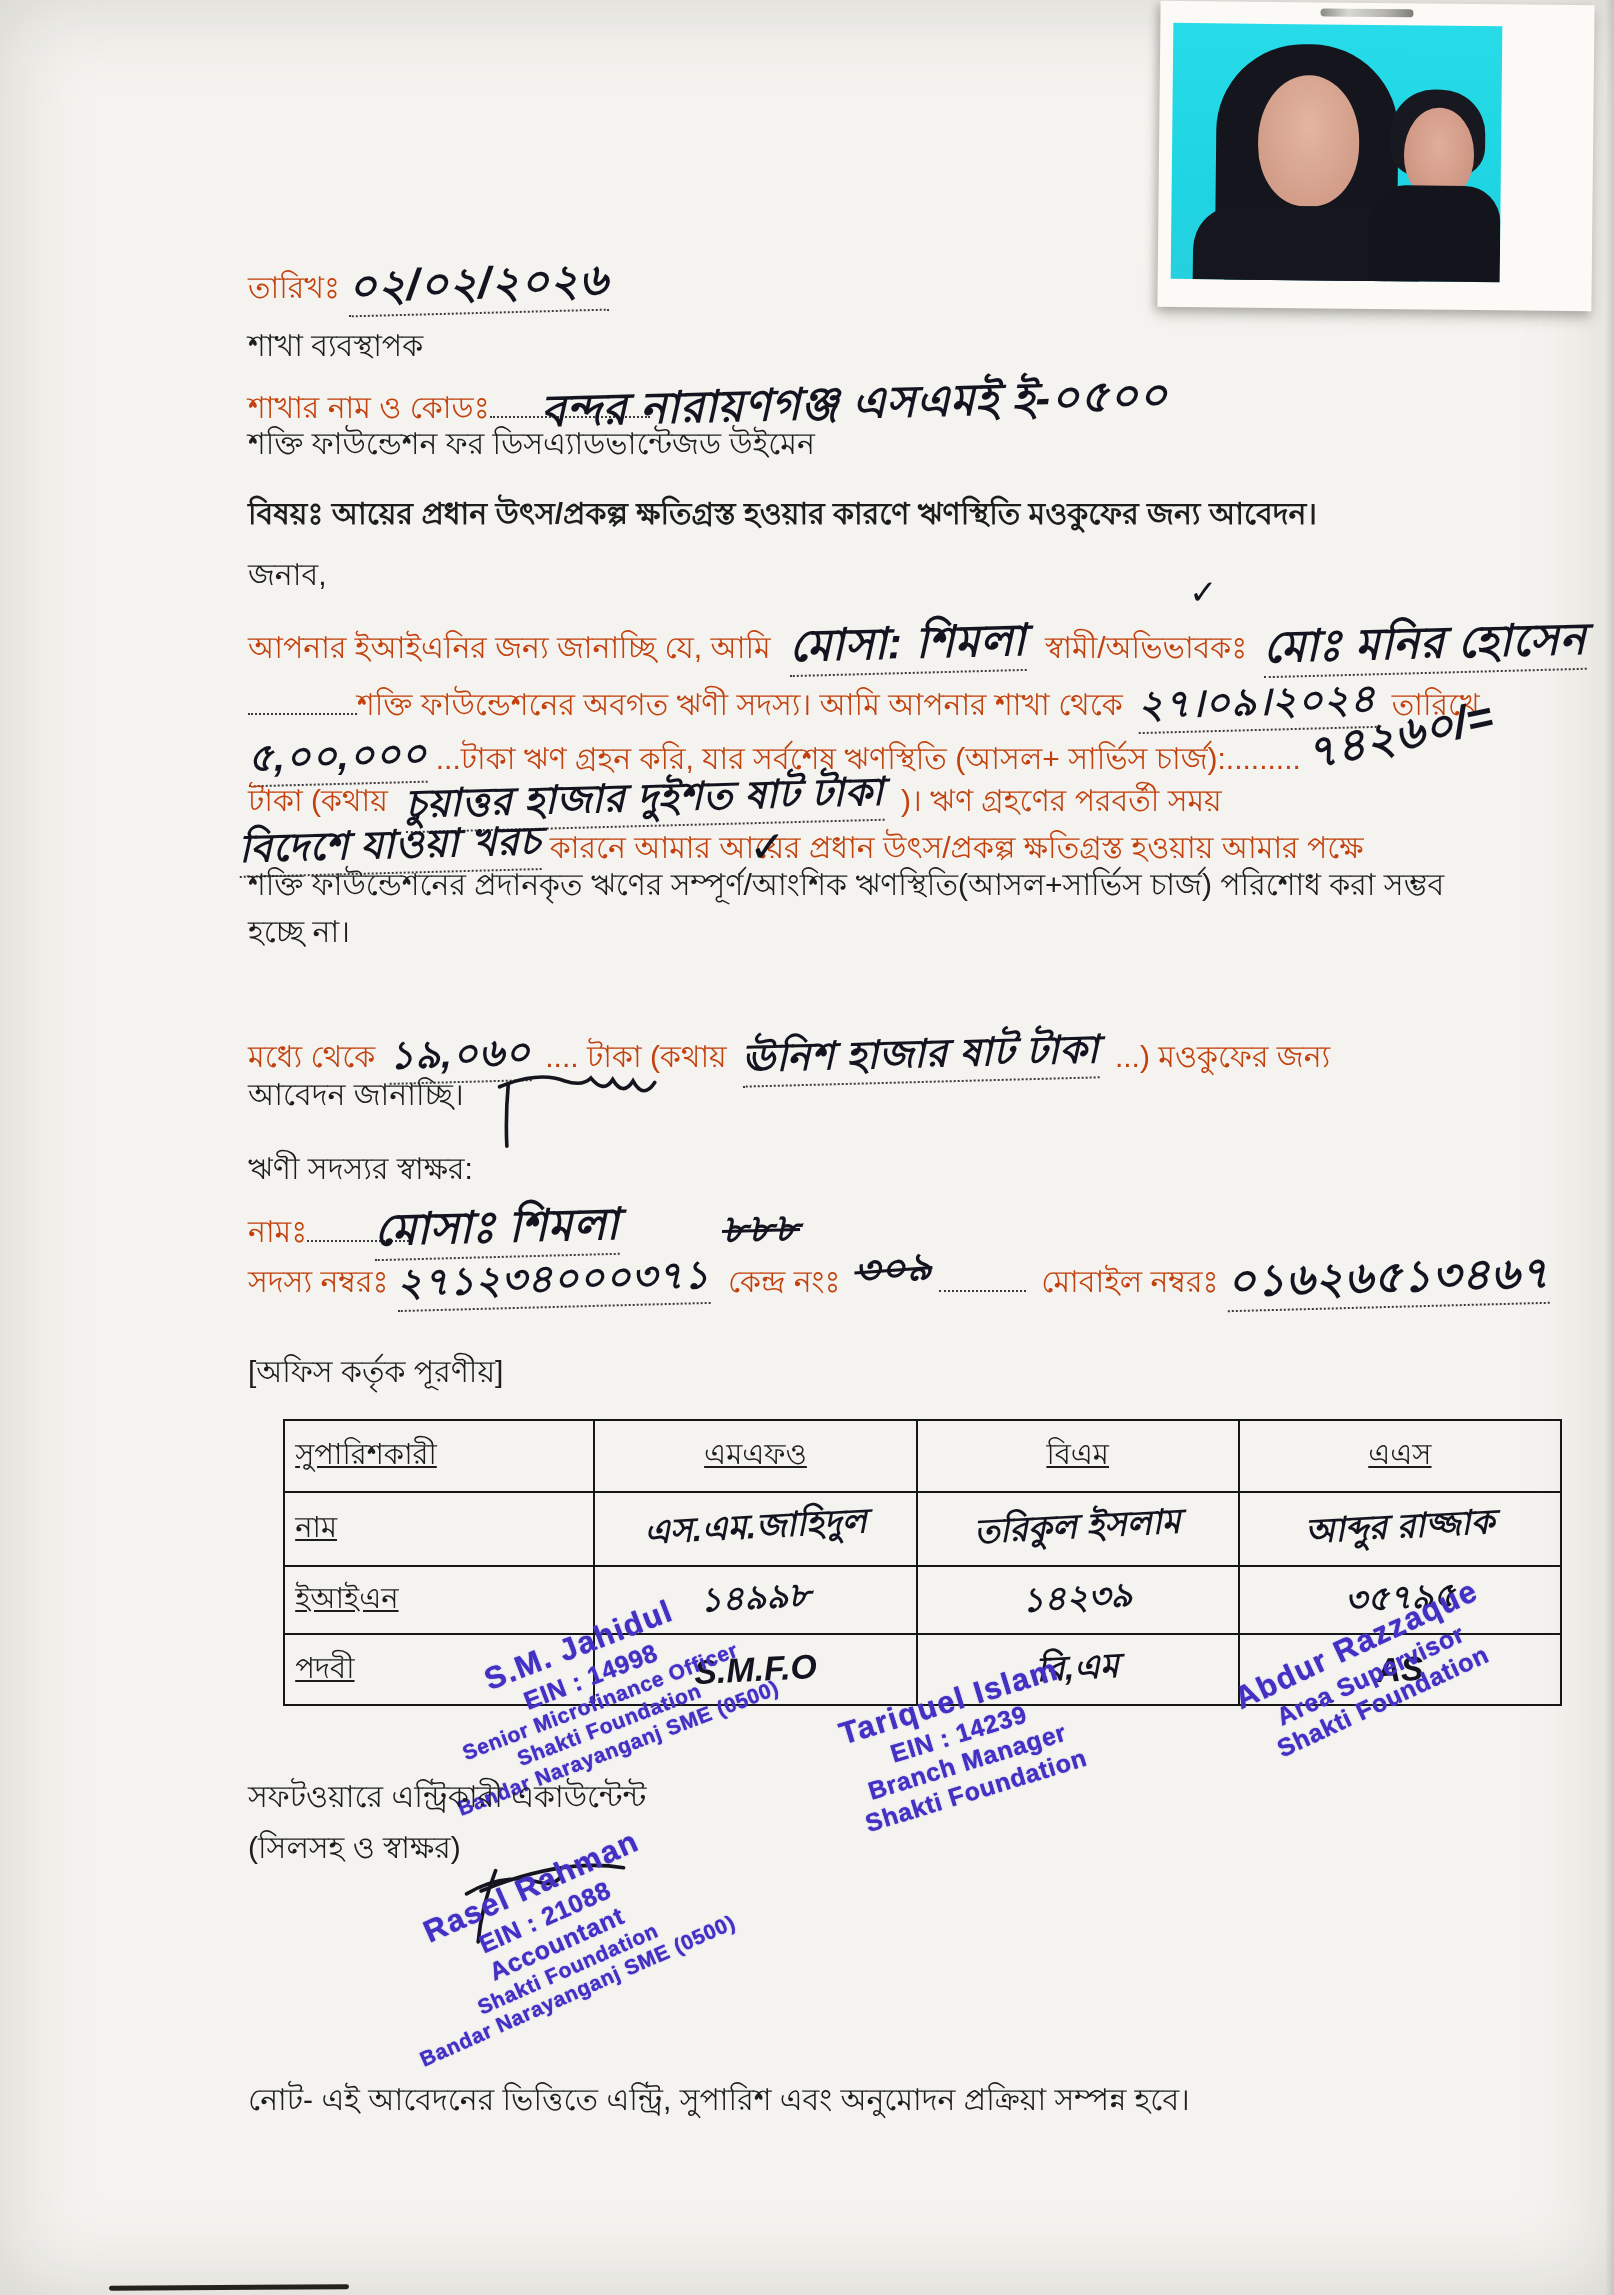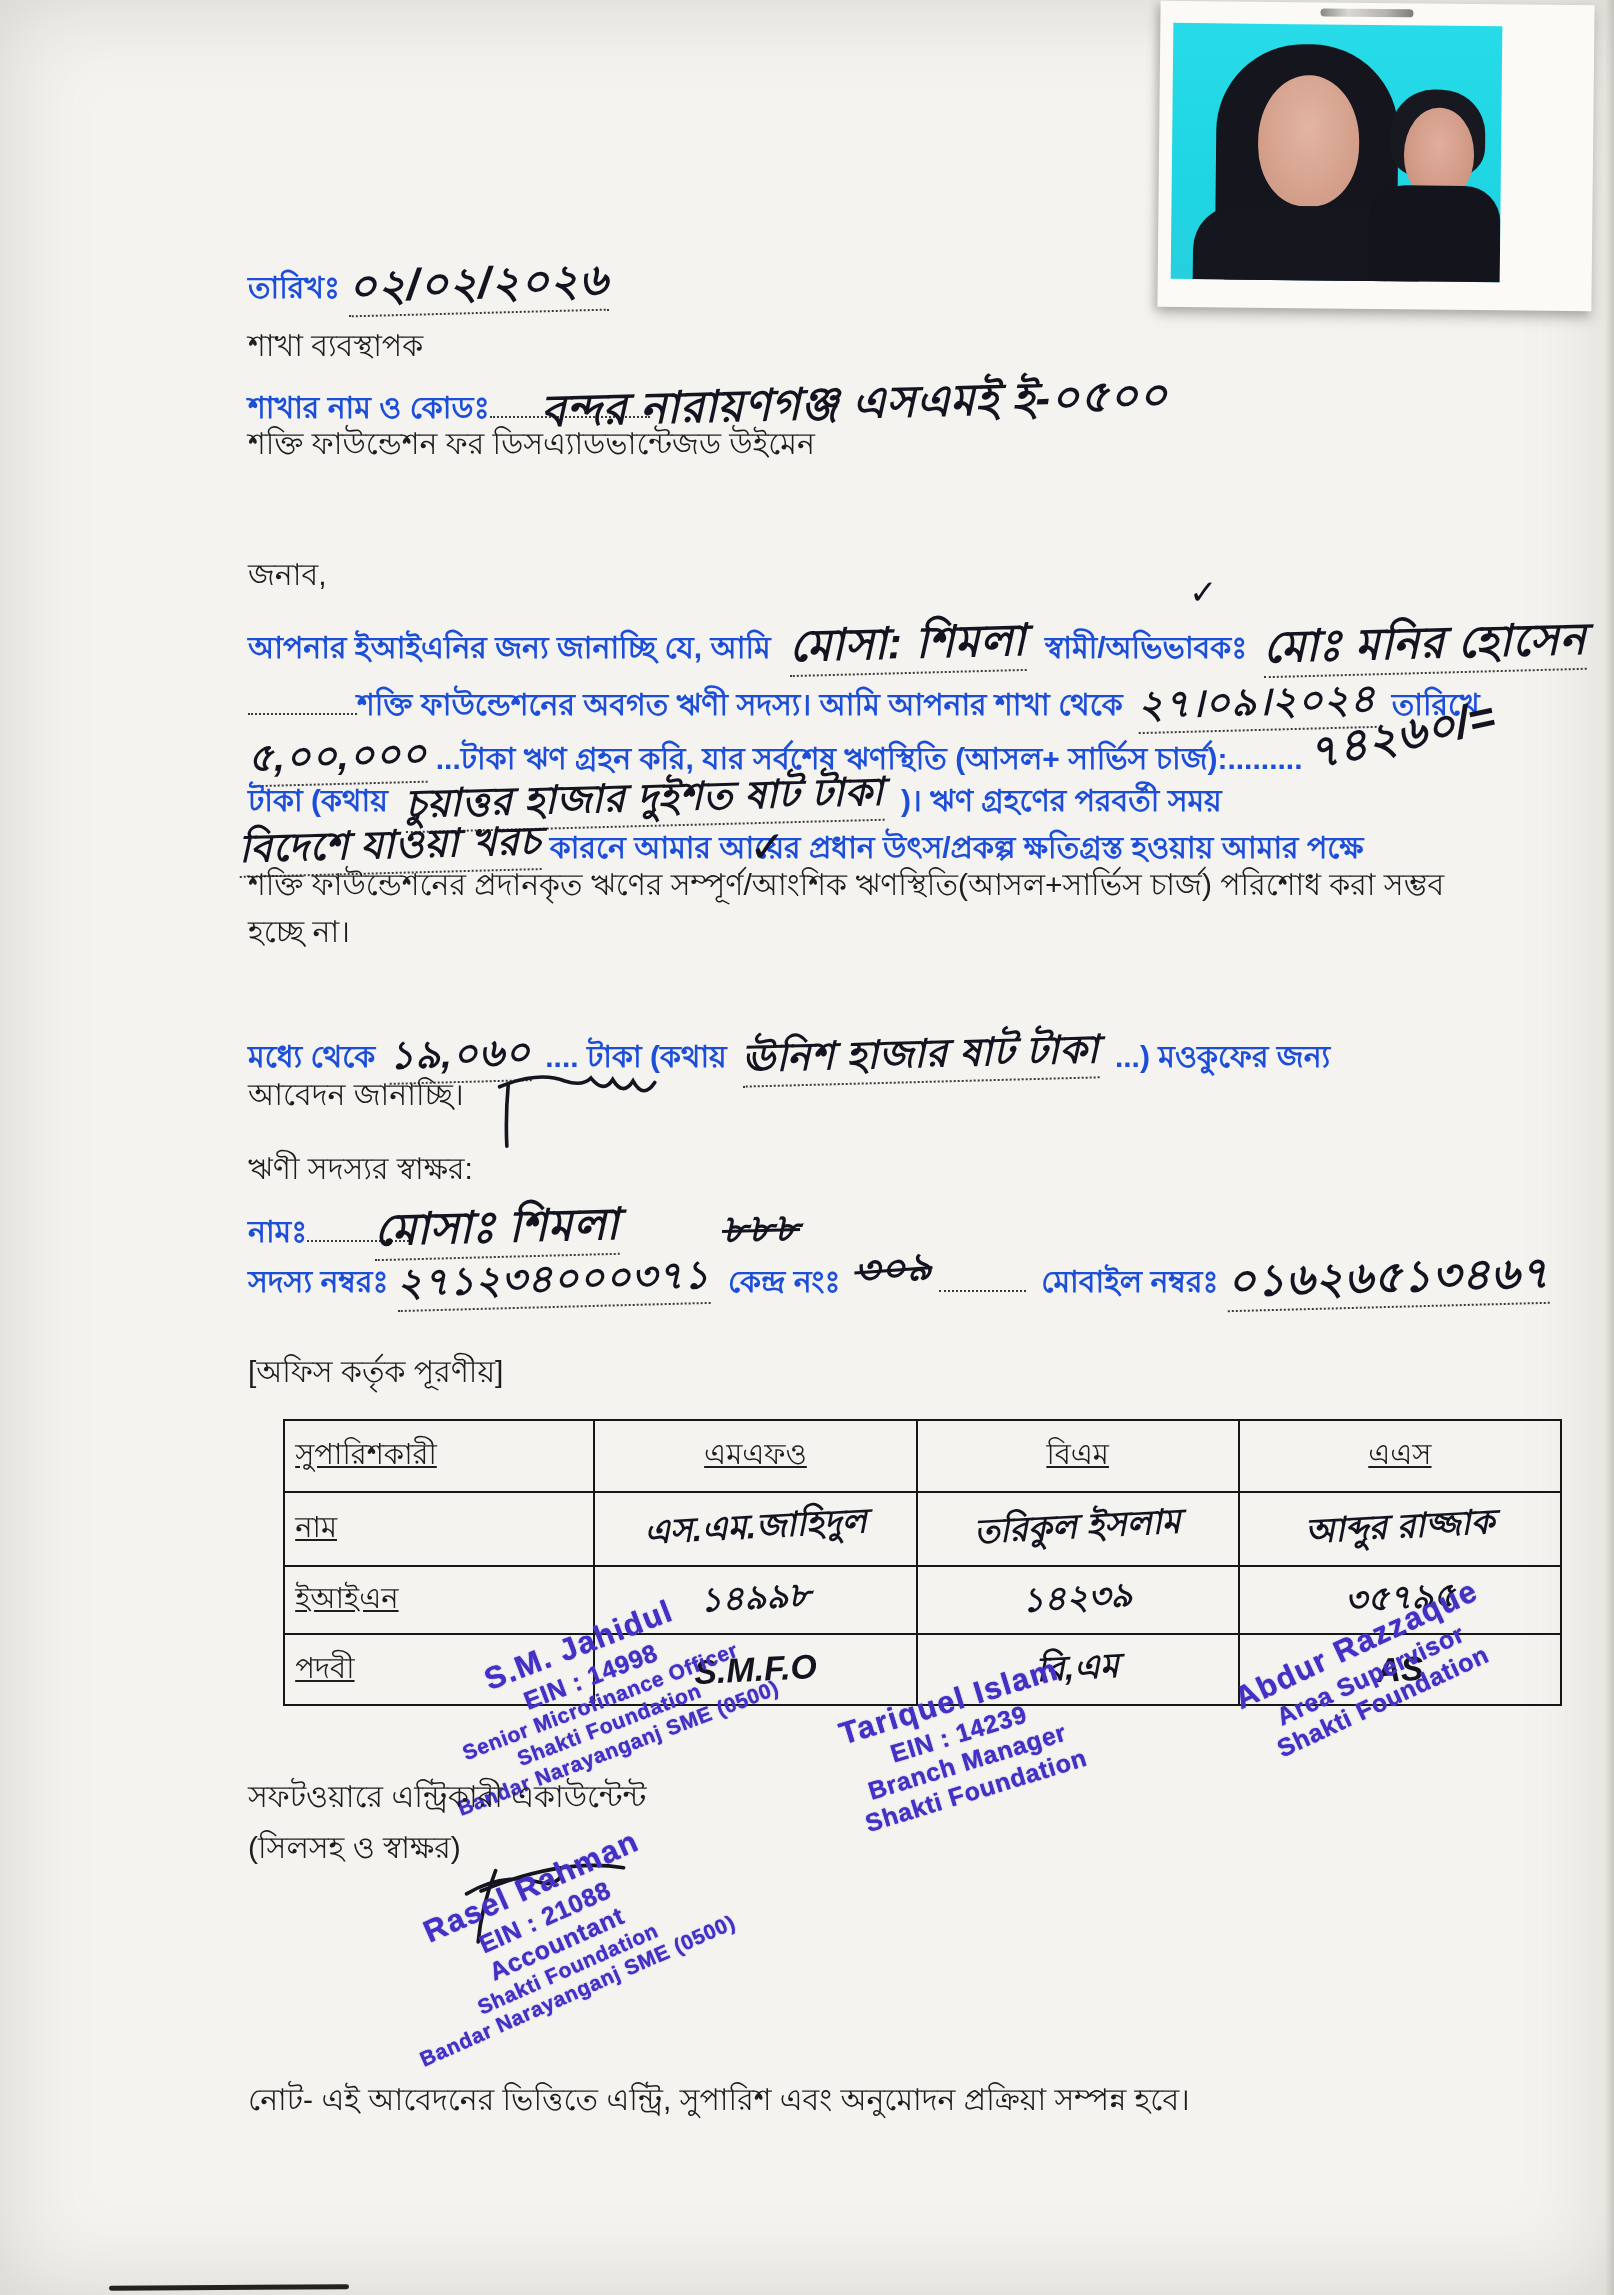--- a/index.html
+++ b/index.html
@@ -7,21 +7,21 @@
     position:relative;
     width:1615px;height:2295px;
     background:#f4f3ef;
     overflow:hidden;
     font-family:"Liberation Sans","DejaVu Sans",sans-serif;
     color:#1c1c1c;
     box-shadow:inset 0 0 87px rgba(120,115,105,.25);
   }
   .line{position:absolute;left:248px;white-space:nowrap;font-size:30px;line-height:1.35;color:#1d1d1d;}
   .bold{font-weight:bold;}
-  .pt{color:#1d4ed8;font-weight:bold;}
+  .pt{color:#c2410c;}
   .dots{display:inline-block;border-bottom:2.2px dotted #3a3a3a;height:1em;vertical-align:baseline;}
   
   .hw{
     font-style:italic;font-weight:600;color:#141420;
     letter-spacing:0.7px;display:inline-block;
     transform:rotate(-1.5deg);
   }
   .hw-lg{font-size:39px;}
   .hw-xl{font-size:44px;}
   .underdot{border-bottom:2.2px dotted #3a3a3a;}
@@ -108,20 +108,21 @@
     <span class="hw hw-xl underdot">০২/০২/২০২৬</span>
   </div>
 
   <div class="line" style="top:326px">শাখা ব্যবস্থাপক</div>
   <div class="line" style="top:373px">
     <span class="pt">শাখার নাম ও কোডঃ</span><span class="dots" style="width:160px"></span>
     <span class="hw hw-xl" style="margin-left:-117px">বন্দর নারায়ণগঞ্জ এসএমই ই-০৫০০</span>
   </div>
   <div class="line" style="top:424px">শক্তি ফাউন্ডেশন ফর ডিসএ্যাডভান্টেজড উইমেন</div>
 
+  <div class="line bold" style="top:494px">বিষয়ঃ আয়ের প্রধান উৎস/প্রকল্প ক্ষতিগ্রস্ত হওয়ার কারণে ঋণস্থিতি মওকুফের জন্য আবেদন।</div>
 
   <div class="line" style="top:555px">জনাব,</div>
 
   <div class="line" style="top:613px">
     <span class="pt">আপনার ইআইএনির জন্য জানাচ্ছি যে, আমি</span>
     <span class="hw hw-xl underdot" style="margin:0 10.2px">মোসা: শিমলা</span>
     <span class="pt">স্বামী/অভিভাবকঃ</span>
     <span class="hw hw-xl underdot" style="margin-left:7.3px">মোঃ মনির হোসেন</span>
   </div>
   <span class="tick" style="left:1189px;top:572px">✓</span>

